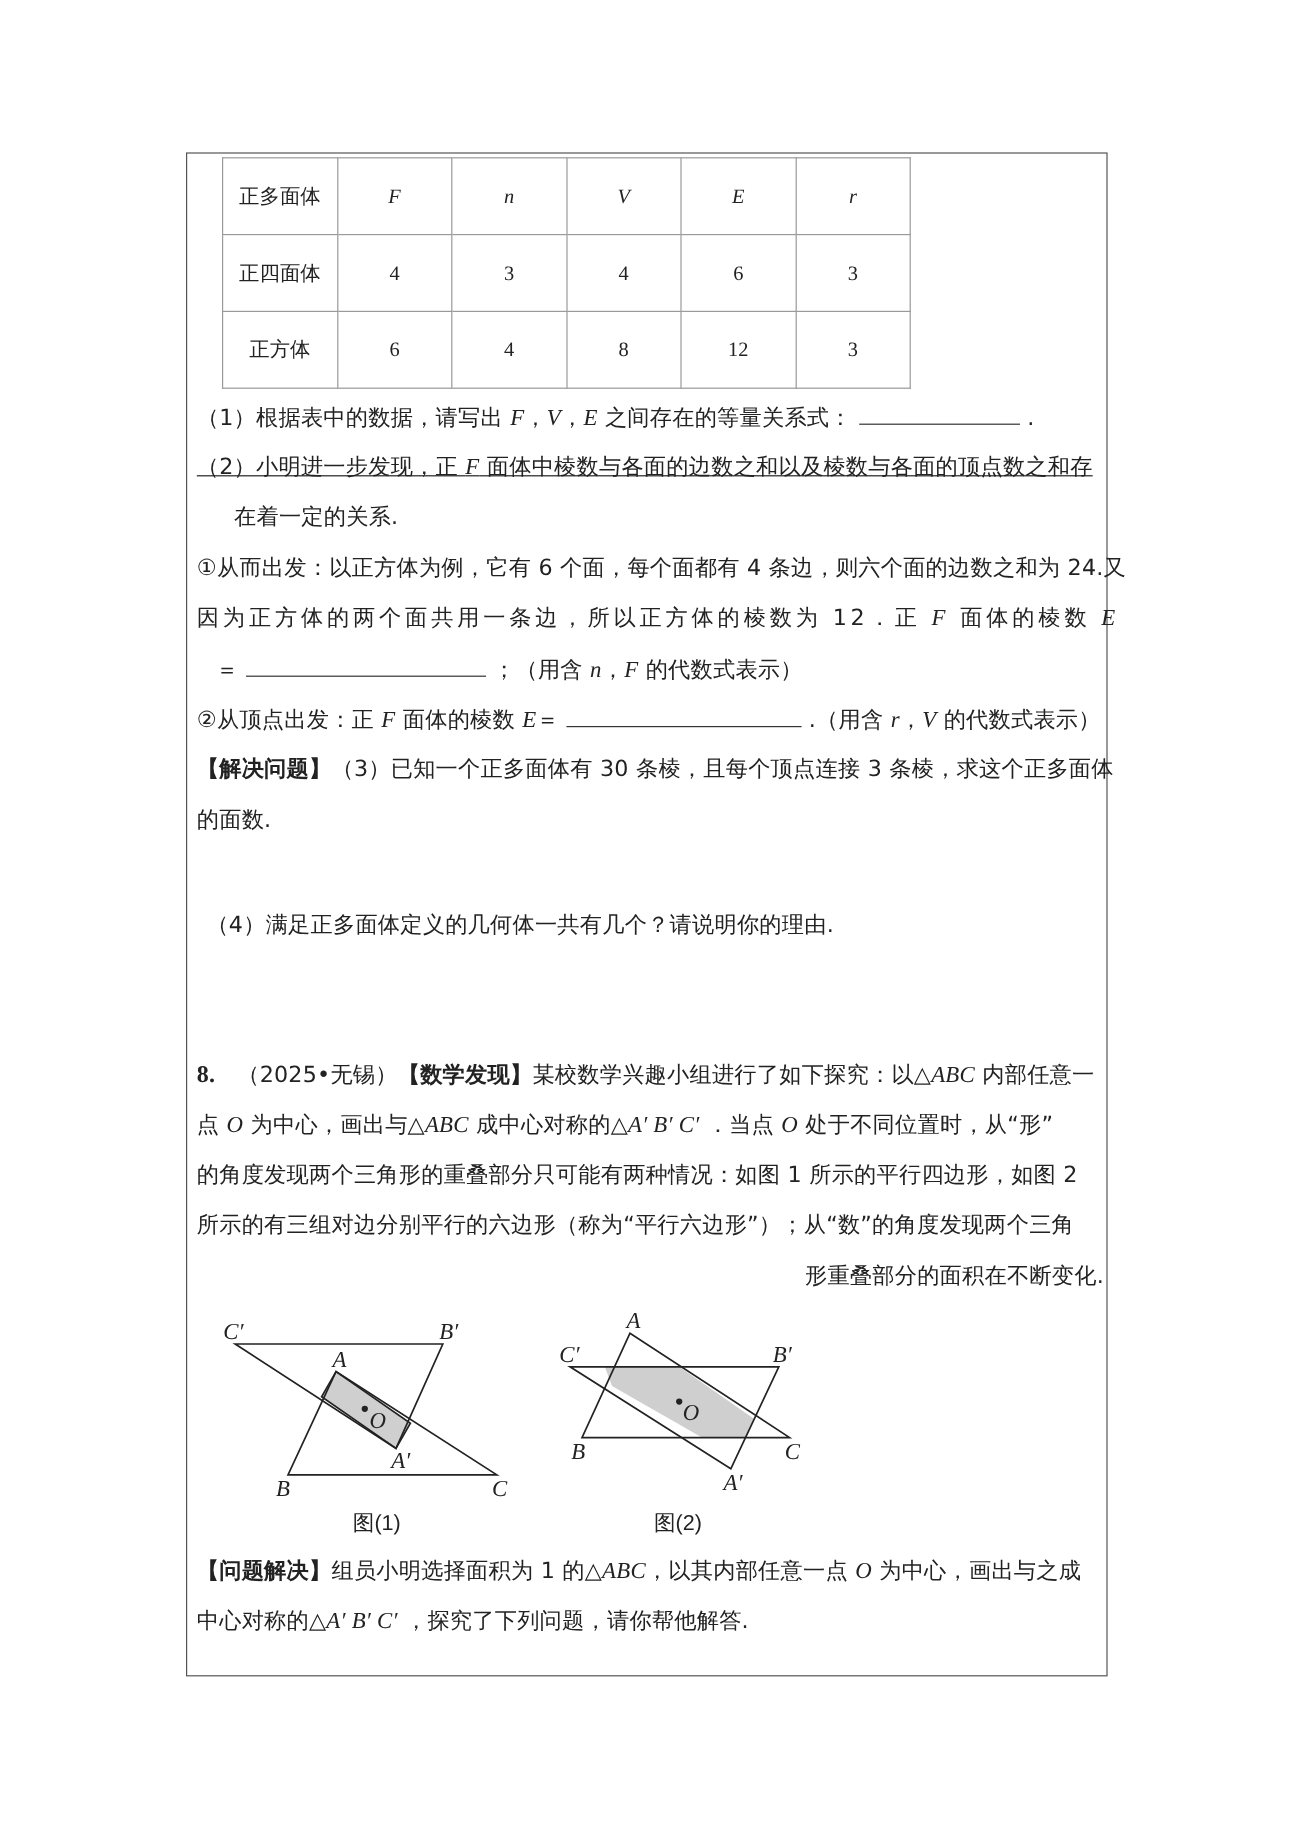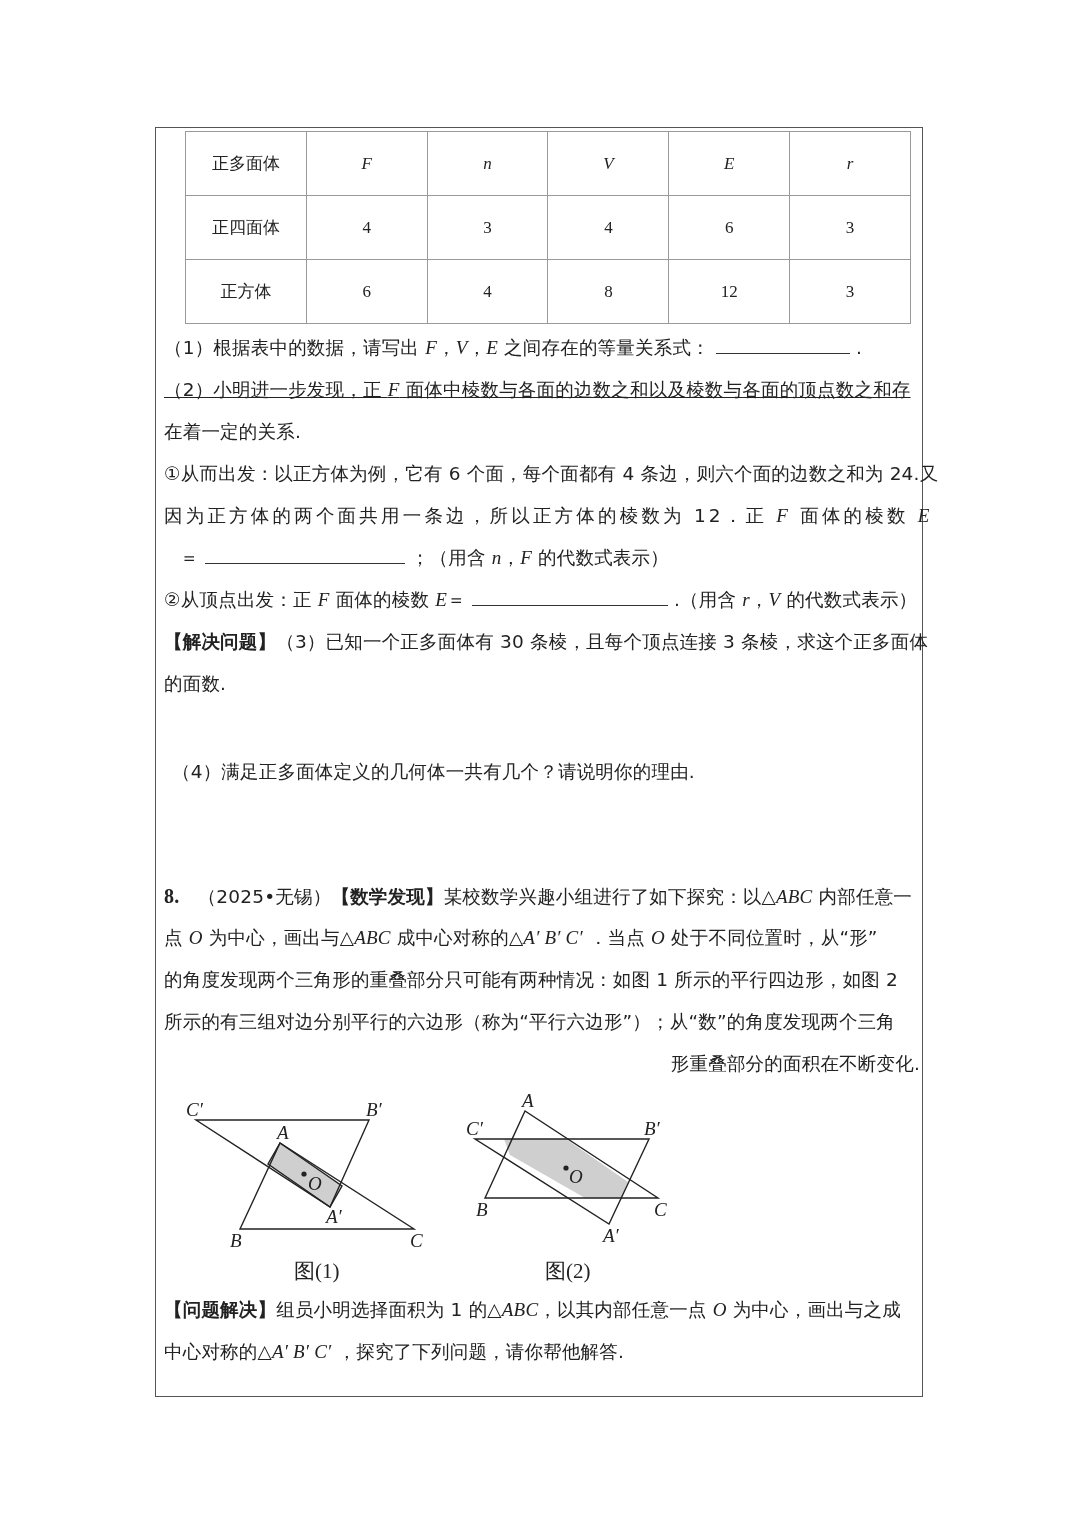--- a/index.html
+++ b/index.html
@@ -6,42 +6,42 @@
     body {
       width: 1080px; height: 1527px; position: relative; overflow: hidden;
       font-family: "DejaVu Serif", "Liberation Serif", serif;
       color: #222;
     }
     .frame {
       position: absolute; left: 155px; top: 127px; width: 768px; height: 1270px;
       border: 1.5px solid #555; box-sizing: border-box;
     }
     table.poly {
-      position: absolute; left: 185px; top: 131px; width: 726px; height: 193px;
+      position: absolute; left: 185px; top: 131px; width: 574px; height: 193px;
       border-collapse: collapse; table-layout: fixed;
     }
     table.poly td {
       border: 1px solid #9a9a9a; text-align: center; vertical-align: middle;
       font-size: 17px; height: 48px; padding: 0;
       font-family: "Liberation Serif", "DejaVu Serif", serif;
     }
     table.poly td.rowhead { font-family: "DejaVu Sans", sans-serif; font-size: 17px; }
     table.poly td.var { font-style: italic; }
     .line {
       position: absolute; left: 164px; width: 756px;
       font-size: 18.5px; line-height: 26px; white-space: nowrap;
       font-family: "DejaVu Sans", sans-serif; letter-spacing: 0.2px;
     }
     .line i, .var-i { font-family: "Liberation Serif", serif; font-style: italic; font-size: 19px; }
     .blank {
       display: inline-block; border-bottom: 1.3px solid #333; height: 18px; vertical-align: baseline;
     }
     .bold { font-weight: bold; margin-top: 36px; }
     .fig-caption {
-      position: absolute; font-size: 21px; font-family: Liberation Serif, serif; text-align: right;
+      position: absolute; font-size: 18px; font-family: Liberation Sans, sans-serif; text-align: right;
     }
     svg text { font-family: "Liberation Serif", serif; font-style: italic; font-size: 19px; fill: #222; }
   </style>
 </head>
 <body>
 
 <div class="frame"></div>
 
 <table class="poly">
   <tbody>
@@ -73,21 +73,21 @@
   </table>
 
 <div class="line" style="top:335px;">
   <span>（1）根据表中的数据，请写出 </span><i>F</i><span>，</span><i>V</i><span>，</span><i>E</i><span> 之间存在的等量关系式：</span>
   <span class="blank" style="width:134px;"></span><span> .</span>
 </div>
 
 <div class="line" style="top:377px;text-decoration:underline;">
   <span>（2）小明进一步发现，正 </span><i>F</i><span> 面体中棱数与各面的边数之和以及棱数与各面的顶点数之和存</span>
 </div>
-<div class="line" style="top:419px;">在着一定的关系.</div>
+<div class="line" style="top:419px;margin-left:31px;">在着一定的关系.</div>
 
 <div class="line" style="top:461px;">①从而出发：以正方体为例，它有 6 个面，每个面都有 4 条边，则六个面的边数之和为 24.又</div>
 <div class="line" style="top:503px; letter-spacing:3.2px;">
   <span>因为正方体的两个面共用一条边，所以正方体的棱数为 12．正 </span><i>F</i><span> 面体的棱数 </span><i>E</i>
 </div>
 <div class="line" style="top:545px;margin-left:16px;">
   <span>＝ </span><span class="blank" style="width:200px;"></span><span> ；（用含 </span><i>n</i><span>，</span><i>F</i><span> 的代数式表示）</span>
 </div>
 
 <div class="line" style="top:587px;">

